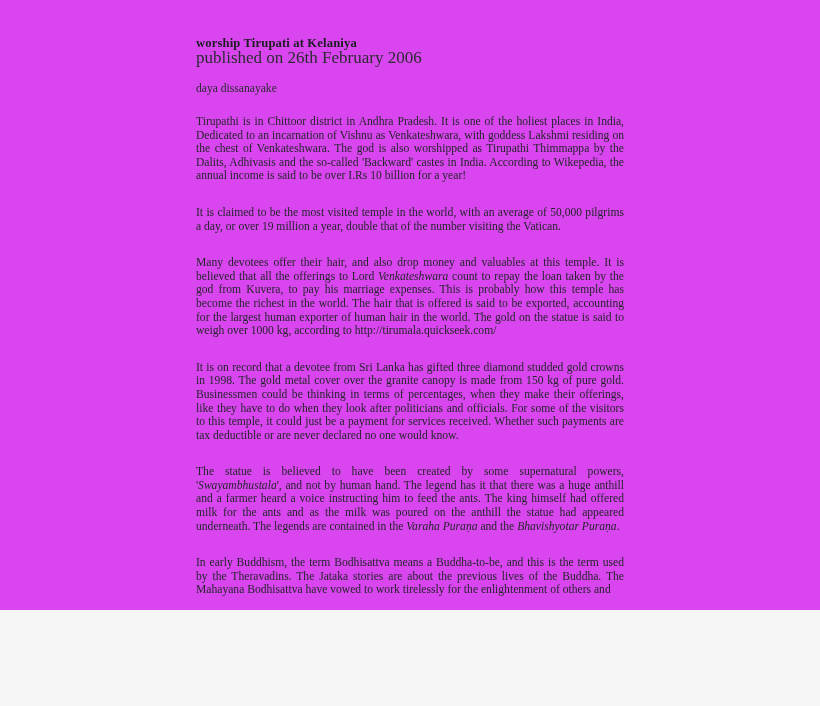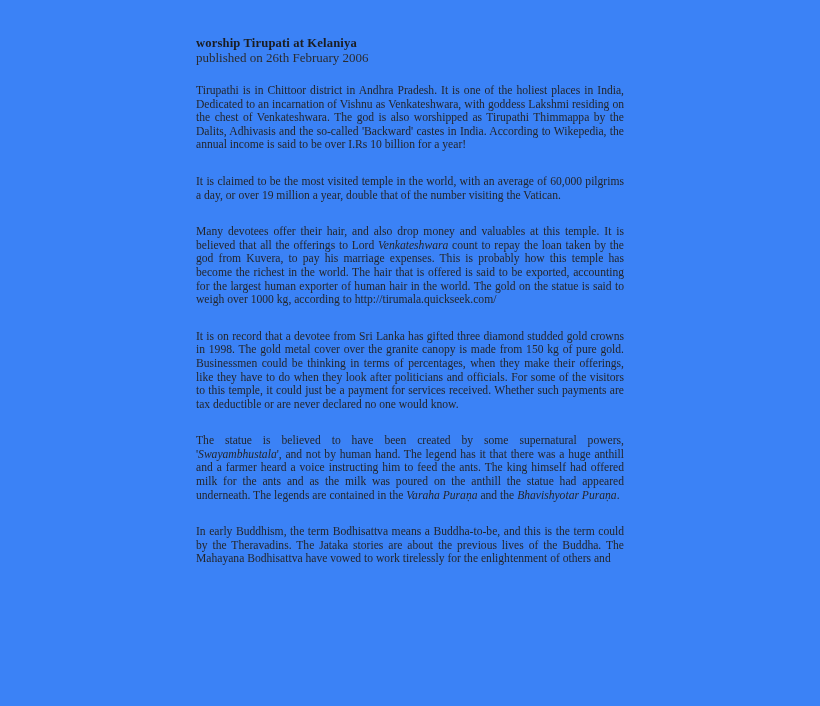--- a/index.html
+++ b/index.html
@@ -10,39 +10,39 @@
     width: 820px;
     height: 706px;
     background: #f6f6f6;
     font-family: "Liberation Serif", "DejaVu Serif", serif;
     color: #24262b;
     overflow: hidden;
   }
   .page {
     position: relative;
     width: 820px;
-    height: 706px;
-    background: #3b82f6;
+    height: 610px;
+    background: #d946ef;
   }
   .content {
     position: absolute;
     left: 196px;
     top: 36px;
     width: 428px;
   }
   .doc-title {
     font-size: 12.6px;
     font-weight: bold;
     line-height: 14px;
     margin: 0 0 1px 0;
     letter-spacing: 0.15px;
     color: #1b1d21;
   }
   .doc-subtitle {
-    font-size: 13px;
+    font-size: 17px;
     line-height: 14px;
     margin: 0;
     color: #2a2c30;
   }
   .byline {
     font-size: 11.6px;
     line-height: 14px;
     margin: 17px 0 0 0;
     color: #2a2c30;
   }
@@ -68,24 +68,25 @@
 </head>
 <body>
 
 <div class="page">
   <div class="content">
 
     <h1 class="doc-title">worship Tirupati at Kelaniya</h1>
 
     <p class="doc-subtitle">published on 26th February 2006</p>
 
+    <p class="byline">daya dissanayake</p>
 
     <div class="body-block">
       <p class="para">Tirupathi is in Chittoor district in Andhra Pradesh. It is one of the holiest places in India, Dedicated to an incarnation of Vishnu as Venkateshwara, with goddess Lakshmi residing on the chest of Venkateshwara. The god is also worshipped as Tirupathi Thimmappa by the Dalits, Adhivasis and the so-called 'Backward' castes in India. According to Wikepedia, the annual income is said to be over I.Rs 10 billion for a year!</p>
-      <p class="para">It is claimed to be the most visited temple in the world, with an average of 60,000 pilgrims a day, or over 19 million a year, double that of the number visiting the Vatican.</p>
+      <p class="para">It is claimed to be the most visited temple in the world, with an average of 50,000 pilgrims a day, or over 19 million a year, double that of the number visiting the Vatican.</p>
       <p class="para">Many devotees offer their hair, and also drop money and valuables at this temple. It is believed that all the offerings to Lord <i class="it">Venkateshwara</i> count to repay the loan taken by the god from Kuvera, to pay his marriage expenses. This is probably how this temple has become the richest in the world. The hair that is offered is said to be exported, accounting for the largest human exporter of human hair in the world. The gold on the statue is said to weigh over 1000 kg, according to http://tirumala.quickseek.com/</p>
       <p class="para">It is on record that a devotee from Sri Lanka has gifted three diamond studded gold crowns in 1998. The gold metal cover over the granite canopy is made from 150 kg of pure gold. Businessmen could be thinking in terms of percentages, when they make their offerings, like they have to do when they look after politicians and officials. For some of the visitors to this temple, it could just be a payment for services received. Whether such payments are tax deductible or are never declared no one would know.</p>
       <p class="para">The statue is believed to have been created by some supernatural powers, '<i class="it">Swayambhustala</i>', and not by human hand. The legend has it that there was a huge anthill and a farmer heard a voice instructing him to feed the ants. The king himself had offered milk for the ants and as the milk was poured on the anthill the statue had appeared underneath. The legends are contained in the <i class="it">Varaha Puraṇa</i> and the <i class="it">Bhavishyotar Puraṇa</i>.</p>
-      <p class="para">In early Buddhism, the term Bodhisattva means a Buddha-to-be, and this is the term could by the Theravadins. The Jataka stories are about the previous lives of the Buddha. The Mahayana Bodhisattva have vowed to work tirelessly for the enlightenment of others and</p>
+      <p class="para">In early Buddhism, the term Bodhisattva means a Buddha-to-be, and this is the term used by the Theravadins. The Jataka stories are about the previous lives of the Buddha. The Mahayana Bodhisattva have vowed to work tirelessly for the enlightenment of others and</p>
     </div>
 
   </div>
 </div>
 
 </body></html>

